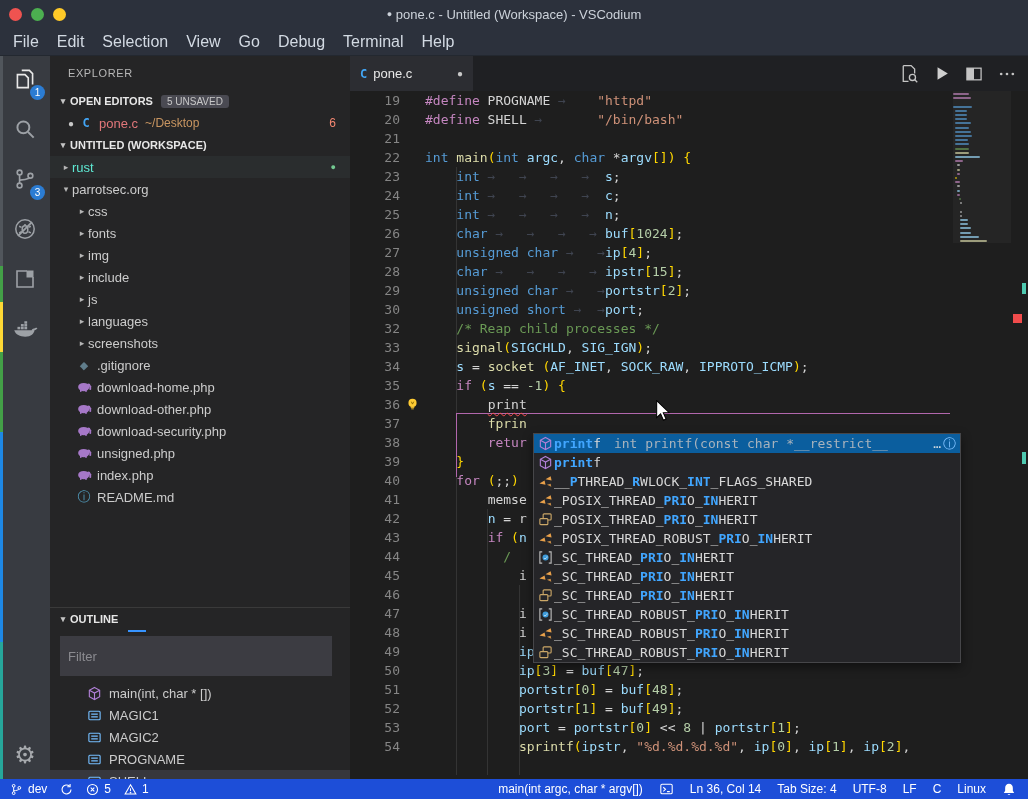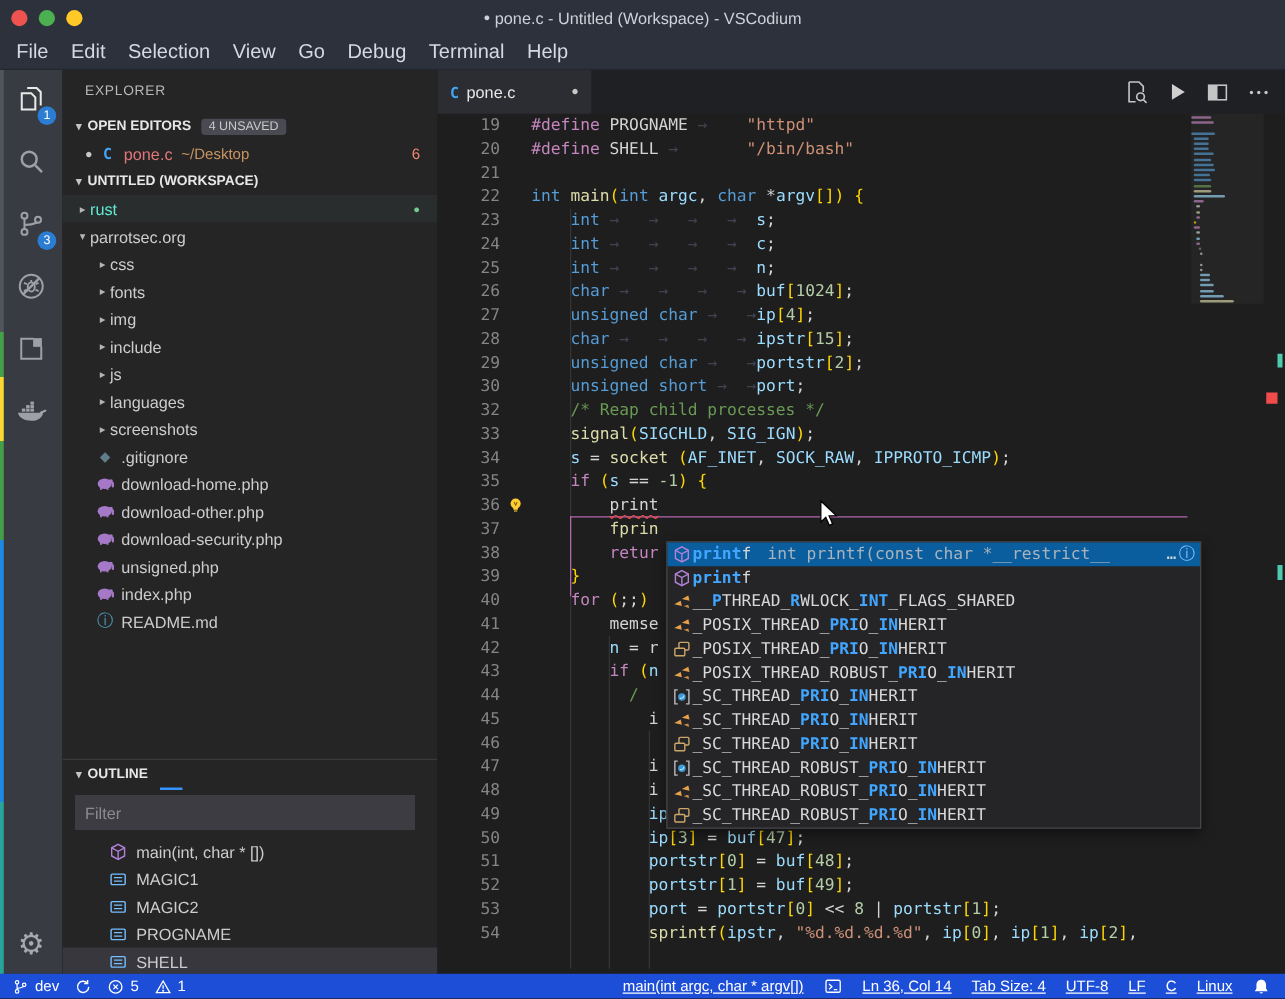--- a/index.html
+++ b/index.html
@@ -34,21 +34,21 @@
   .row{height:22px;display:flex;align-items:center;font-size:13px;color:#cccccc;white-space:nowrap;}
   .row .arrow{width:12px;font-size:9px;color:#b5b5b5;text-align:center;flex:none;}
   .ficon{width:16px;flex:none;display:flex;justify-content:center;align-items:center;margin-right:5px;}
   .dirty-dot{color:#c8c8c8;font-size:10px;width:14px;text-align:center;}
   .c-glyph{color:#42a5f5;font-weight:bold;font-size:12px;font-family:"DejaVu Sans Mono",monospace;}
   .path-hint{font-size:12px;margin-left:7px;opacity:.75;}
   .prob-badge{margin-left:auto;margin-right:14px;font-size:12px;color:#f48771;}
   .right-dot{margin-left:auto;margin-right:14px;font-size:9px;}
   #outline{position:absolute;left:0;top:551px;width:300px;border-top:1px solid #3a3a3a;}
   #outline-focusbar{position:absolute;left:78px;top:22px;width:18px;height:2px;background:#3794ff;}
-  #filter-input{display:block;margin:6px 8px 6px 10px;width:272px;height:28px;background:#3c3c42;border:none;
+  #filter-input{display:block;margin:6px 8px 6px 10px;width:272px;height:40px;background:#3c3c42;border:none;
      color:#cccccc;font-size:13px;padding:0 8px;box-sizing:border-box;outline:none;}
   #filter-input::placeholder{color:#8b8b90;}
   .ol-item{height:22px;display:flex;align-items:center;padding-left:36px;font-size:13px;color:#cccccc;}
   .ol-item.selected{background:#37373d;}
   .ol-item .ficon{margin-right:7px;}
   
   #editor{position:absolute;left:350px;top:56px;width:678px;height:723px;background:#1e1e1e;}
   #tabbar{position:absolute;left:0;top:0;width:678px;height:35px;background:#1f2023;display:flex;}
   #tab{width:123px;height:35px;background:#2c2d32;display:flex;align-items:center;padding:0 10px;box-sizing:border-box;}
   #tab .name{margin-left:6px;font-size:13px;color:#e8e8e8;}
@@ -81,21 +81,21 @@
   .sg-info{color:#7fc1ff;font-size:13px;margin-right:4px;}
   
   #minimap{position:absolute;left:603px;top:35px;width:58px;height:688px;}
   #minimap-slider{position:absolute;left:0;top:0;width:58px;height:152px;background:rgba(255,255,255,.035);}
   .mm-bar{position:absolute;height:2px;border-radius:1px;opacity:.65;}
   .ov-mark{position:absolute;}
   
   #statusbar{position:absolute;left:0;top:779px;width:1028px;height:20px;display:flex;align-items:center;
              color:#fff;font-size:12px;}
   #status-left{display:flex;align-items:center;gap:14px;padding-left:10px;}
-  #status-right{display:flex;align-items:center;gap:16px;margin-left:auto;padding-right:12px;text-decoration:underline;}
+  #status-right{display:flex;align-items:center;gap:16px;margin-left:auto;padding-right:12px;}
   .st-item{display:flex;align-items:center;gap:5px;white-space:nowrap;}
   
   #mouse-cursor{position:absolute;left:655px;top:400px;z-index:50;pointer-events:none;}
 </style>
 </head>
 <body>
 
 <div id="app">
   <div id="titlebar">
     <span class="tl" id="tl-close" style="background: rgb(239, 83, 80);"></span>
@@ -171,21 +171,21 @@
       </div>
     </div>
   <div id="edge-strip"></div>
 
   <div id="sidebar">
     <div id="sb-title">EXPLORER</div>
     <div id="sidebar-rows">
         <div class="sec-header">
           <span class="twisty">▾</span>
           <span>OPEN EDITORS</span>
-          <span class="sec-badge">4 UNSAVED</span>
+          <span class="sec-badge">5 UNSAVED</span>
         </div>
         <div class="row" style="padding-left: 14px;">
           <span class="dirty-dot">●</span>
           <span class="ficon c-glyph">C</span>
           <span style="color: rgb(226, 119, 122);">pone.c</span>
           <span class="path-hint" style="color: #fdba74;">~/Desktop</span>
           <span class="prob-badge">6</span>
         </div>
         <div class="sec-header">
           <span class="twisty">▾</span>

